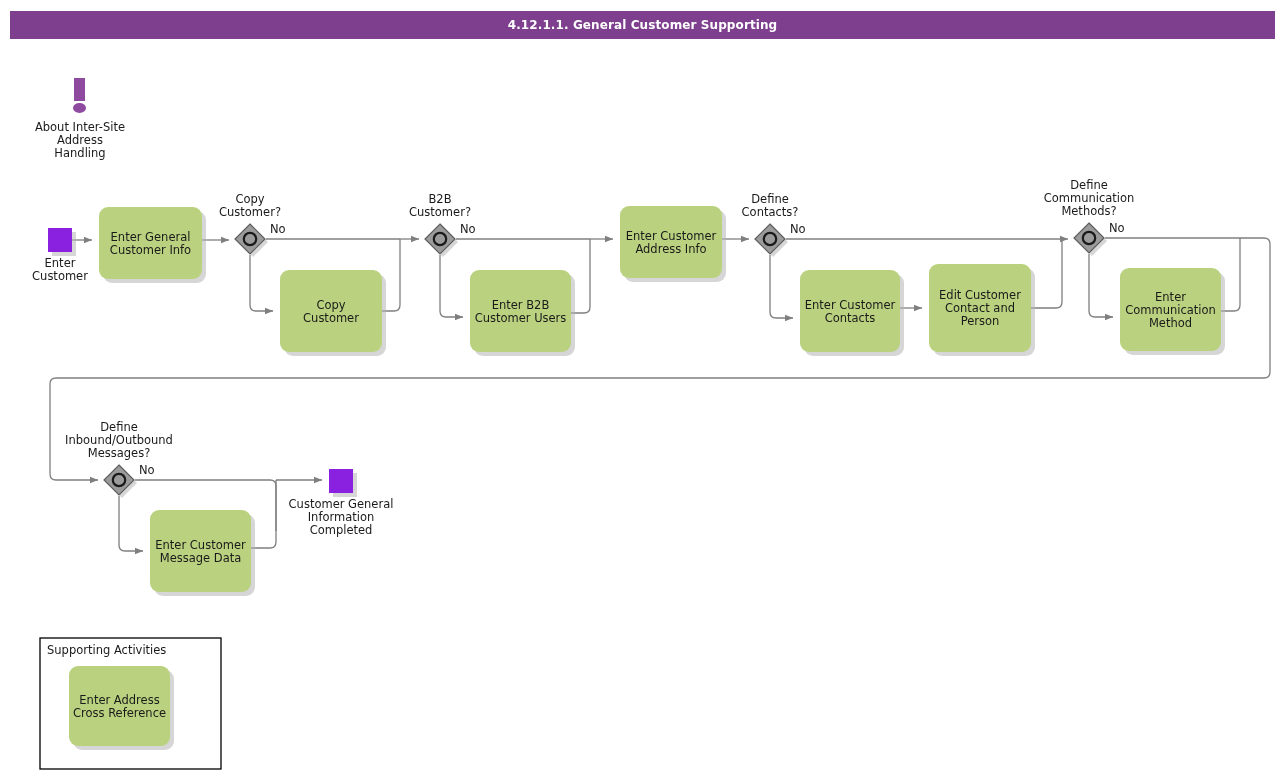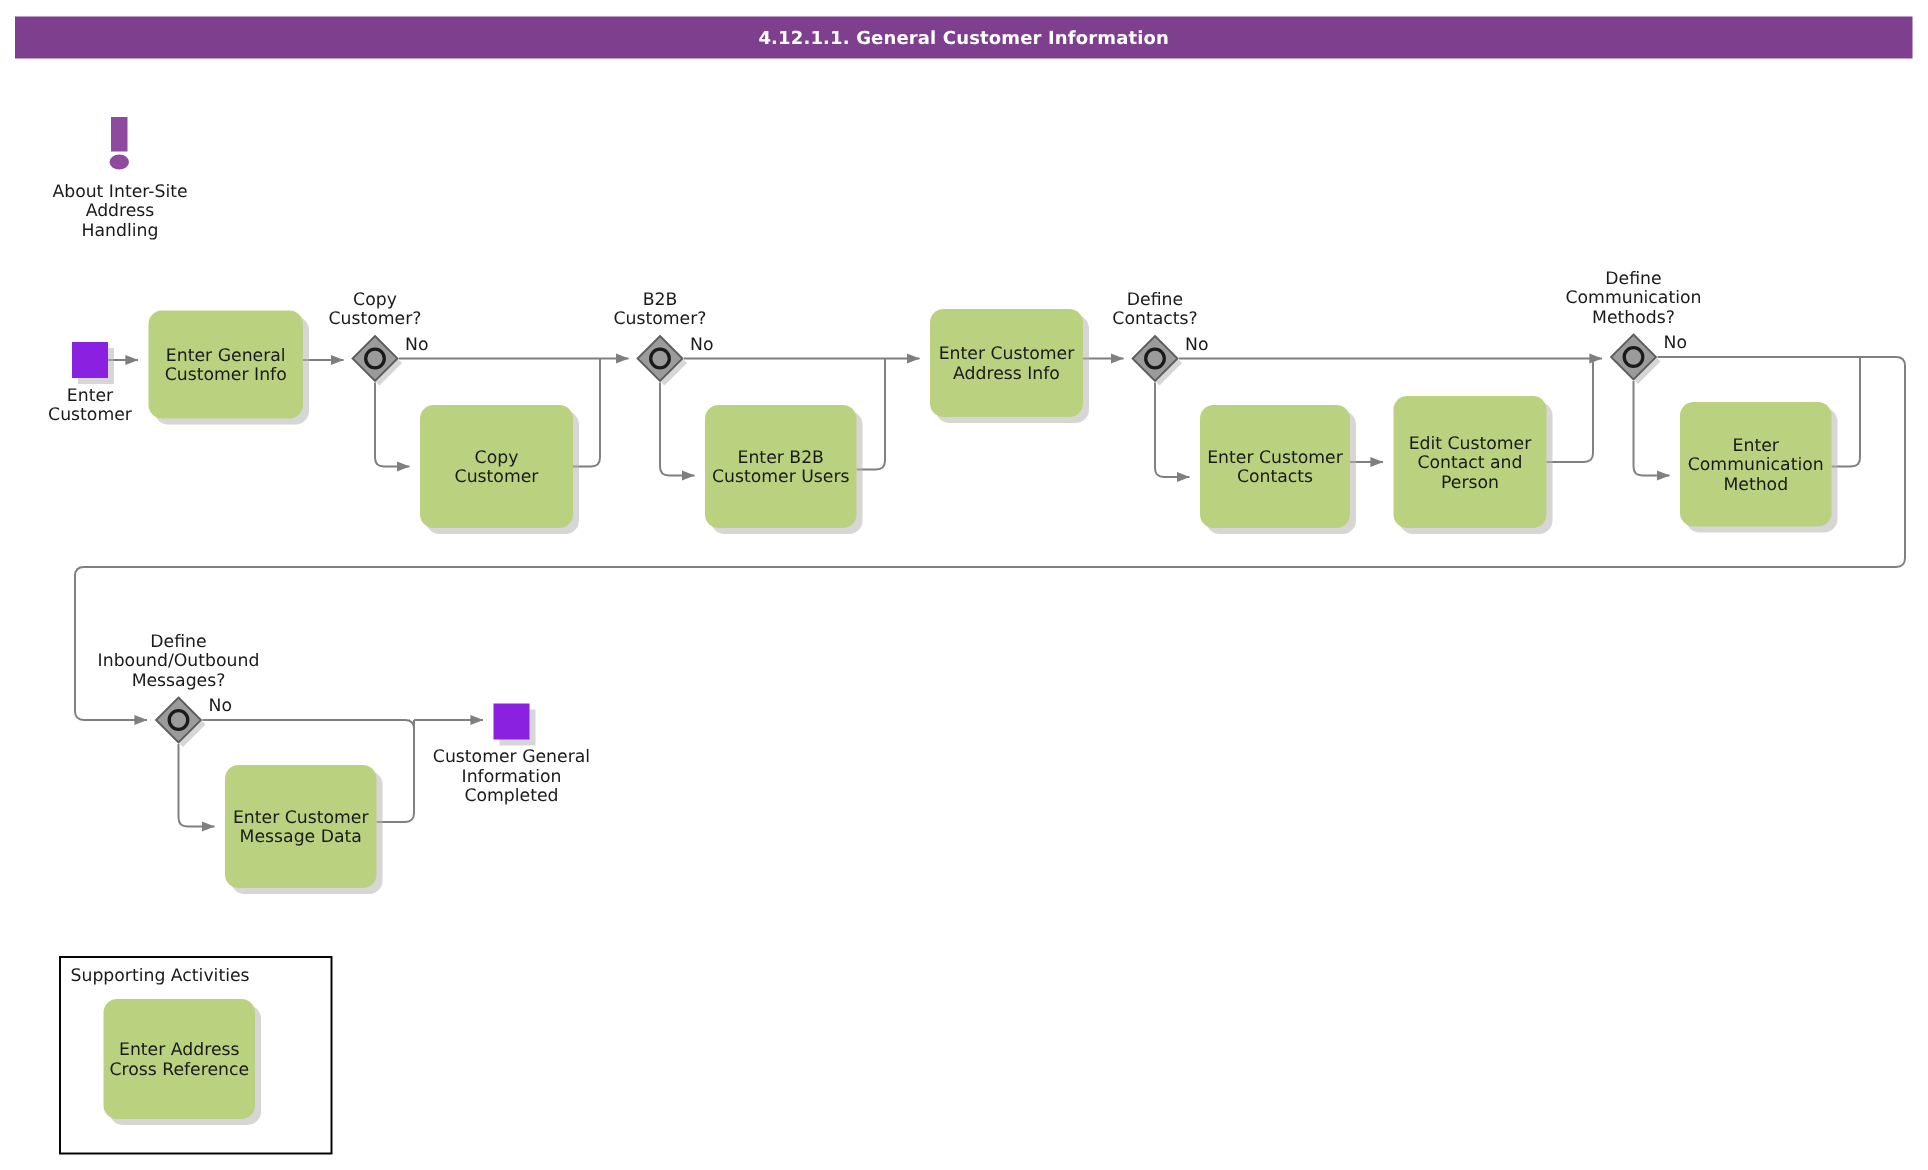--- a/index.html
+++ b/index.html
@@ -38,21 +38,21 @@
   .gw-ring-bg{fill:#9b9b9b;}
   .ev-rect{fill:#8a20e0;}
   .ev-shadow{fill:#b5b5b5;opacity:.55;}
   .group-rect{fill:#ffffff;stroke:#000000;stroke-width:1.3px;}
   .anno-bar{fill:#8e4a9e;}
 </style>
 </head>
 <body>
 
 <div class="title-bar">
-  <span>4.12.1.1. General Customer Information</span>
+  <span>4.12.1.1. General Customer Supporting</span>
 </div>
 
 <svg id="canvas" width="1285" height="780" viewBox="0 0 1285 780" xmlns="http://www.w3.org/2000/svg">
   <defs>
     <marker id="arrowhead" markerWidth="9" markerHeight="8" refX="8.4" refY="4" orient="auto" markerUnits="userSpaceOnUse">
       <path d="M0,0.6 L8.6,4 L0,7.4 z" fill="#7f7f7f"></path>
     </marker>
   </defs>
   <g id="flows-layer">
       <path d="M 72 240 L 92 240" class="flow" marker-end="url(#arrowhead)"></path>

